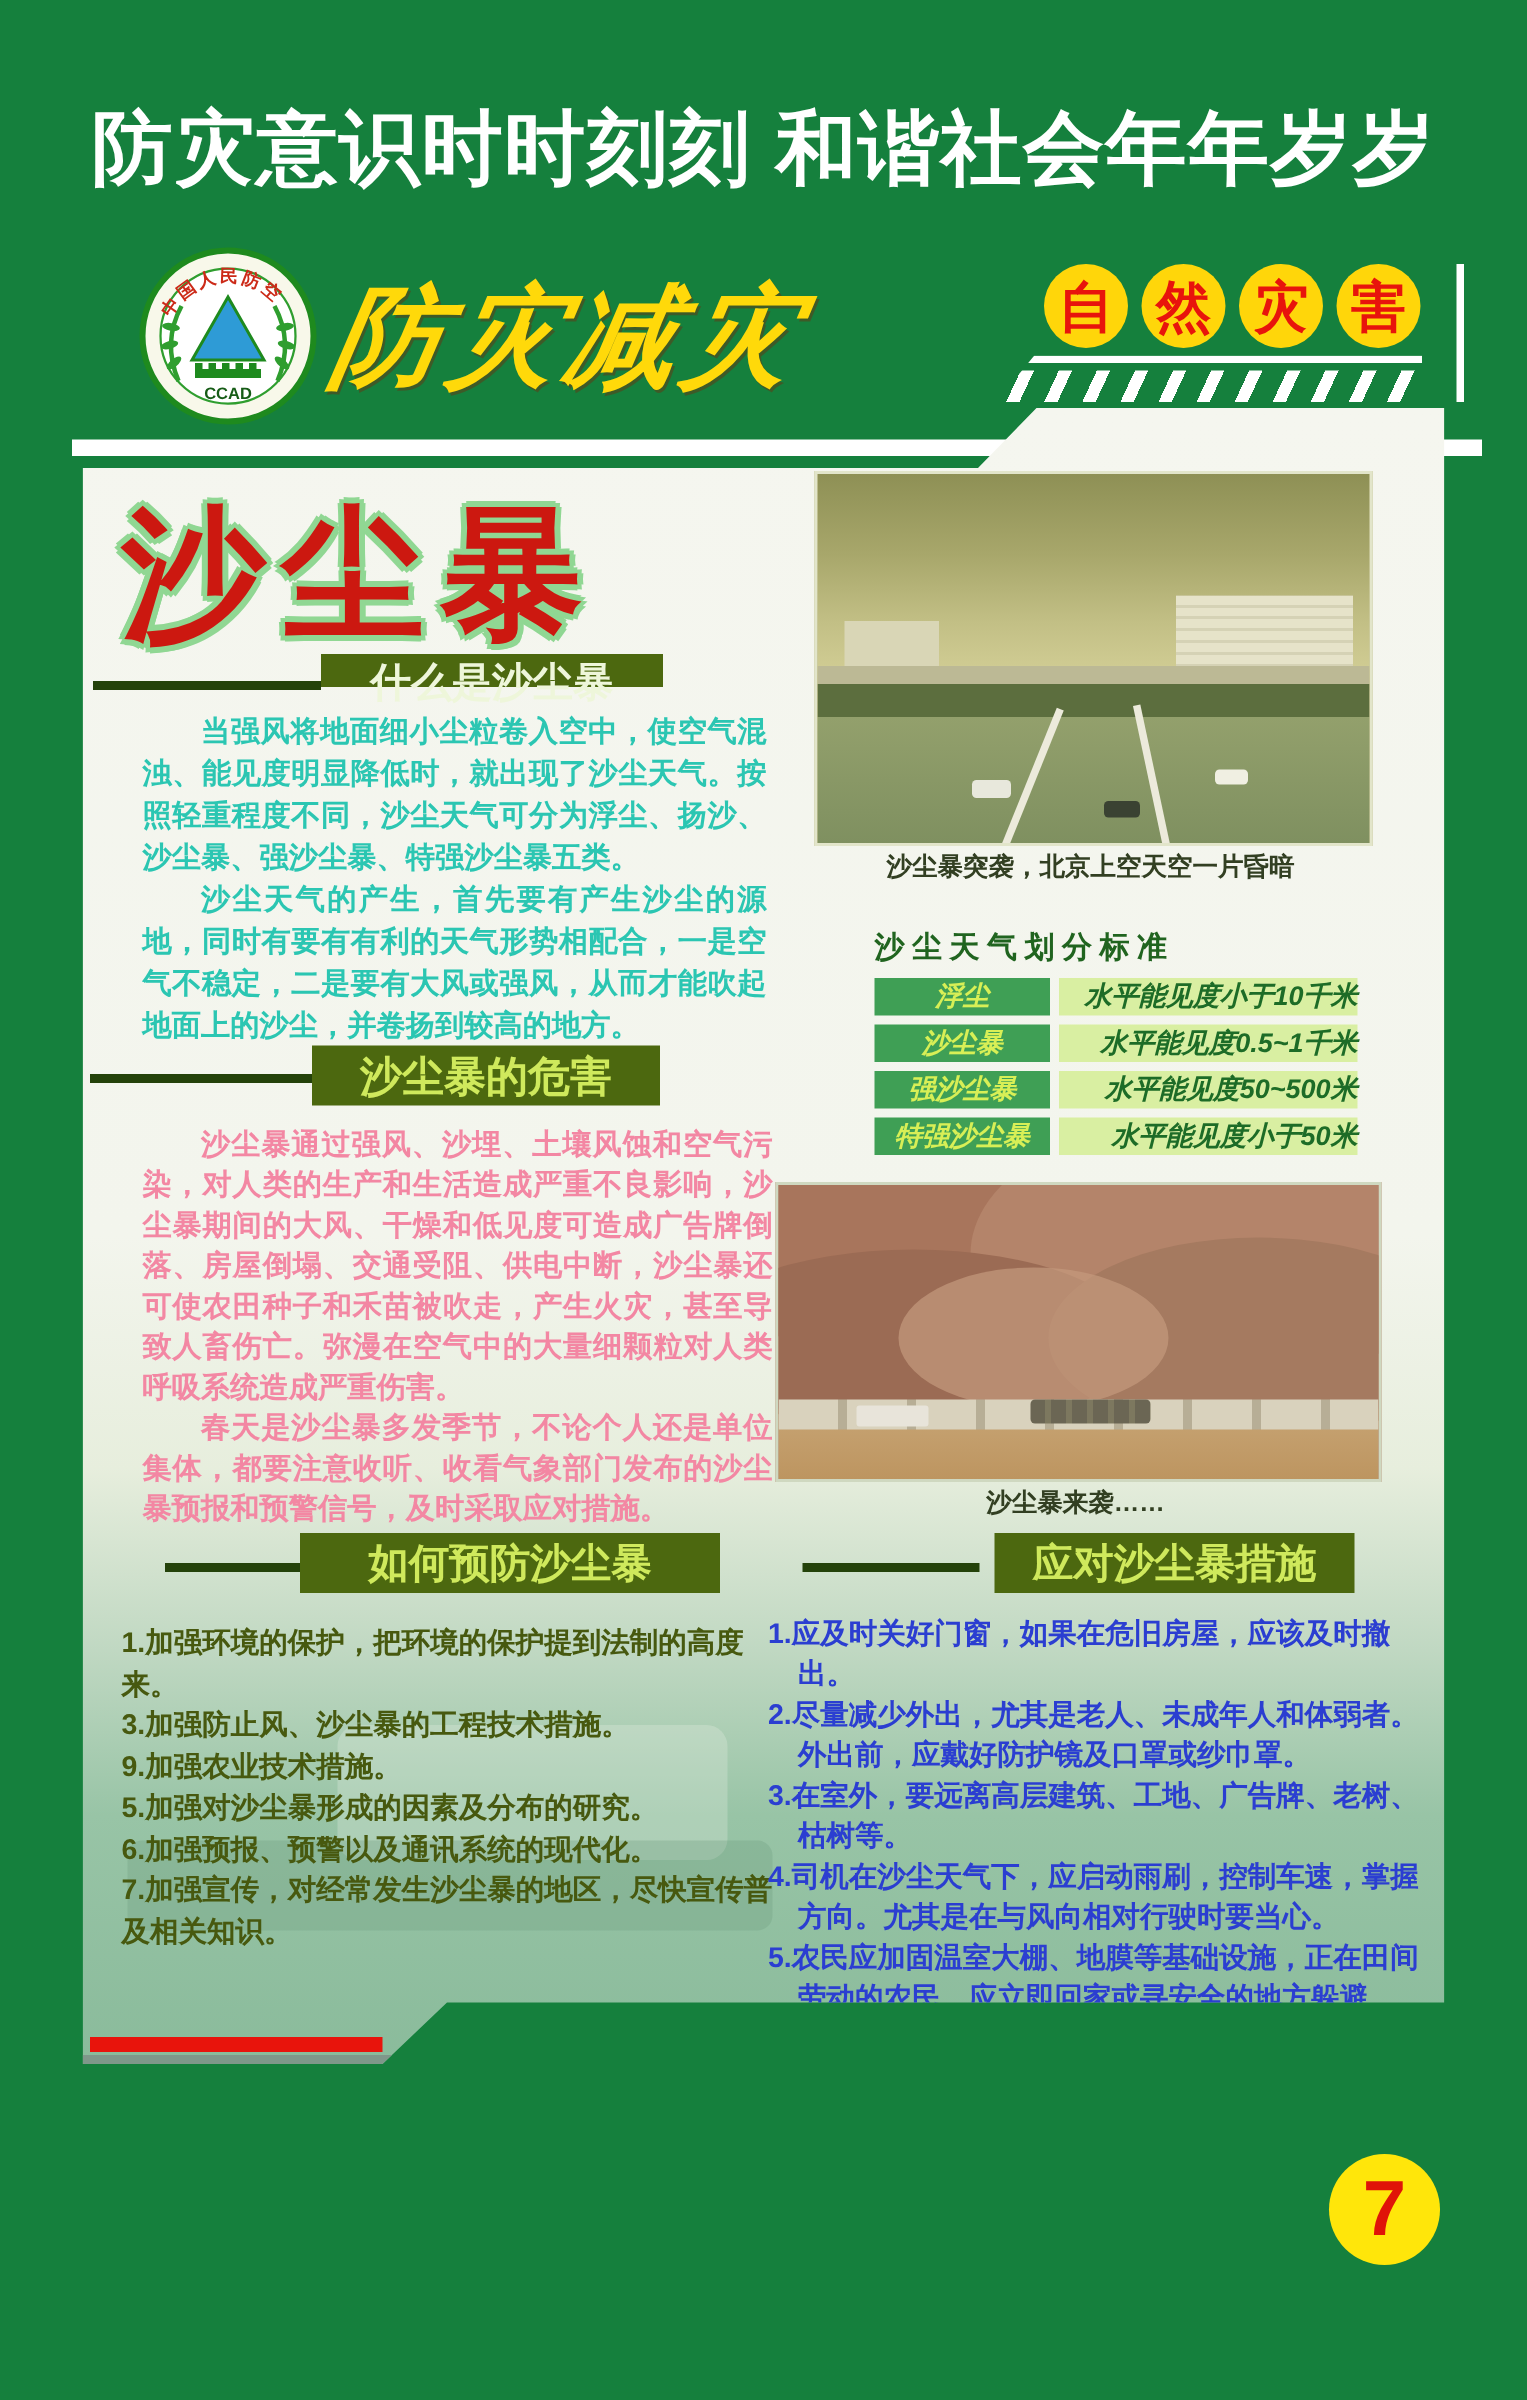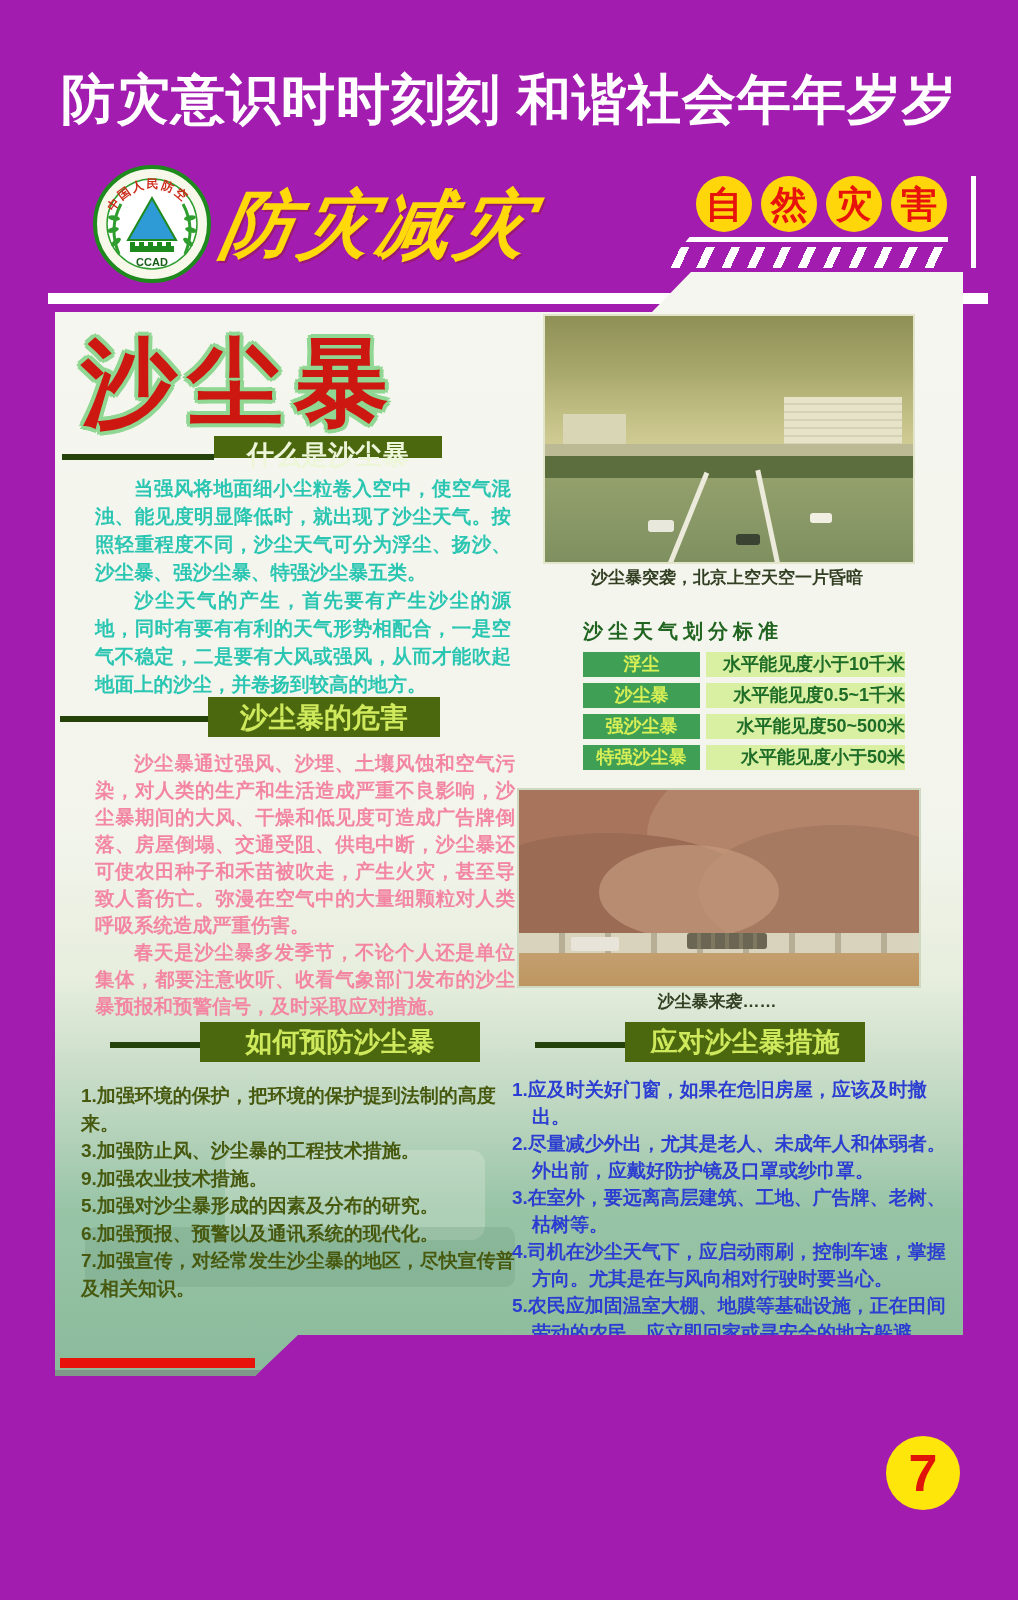--- a/index.html
+++ b/index.html
@@ -1,16 +1,16 @@
 <!DOCTYPE html>
 <html><head>
 <meta charset="utf-8">
 <style>
   html,body{margin:0;padding:0;background:#555;}
-  .page{position:relative;width:1018px;height:1600px;margin:0 auto;background:#a21caf;
+  .page{position:relative;width:1018px;height:1600px;margin:0 auto;background:#15803d;
         overflow:hidden;font-family:"Liberation Sans","DejaVu Sans",sans-serif;}
   .abs{position:absolute;}
 
   
   .slogan{left:0;right:0;top:64px;text-align:center;color:#fff;font-size:54px;font-weight:900;
           letter-spacing:1px;line-height:70px;white-space:nowrap;}
   .logo{left:92px;top:164px;width:120px;height:120px;}
   .brand-title{left:222px;top:176px;font-size:74px;font-weight:900;font-style:italic;color:#ffd90a;
           letter-spacing:4px;transform:skewX(-10deg);text-shadow:2px 2px 0 rgba(140,20,0,.35);white-space:nowrap;}
   .badges{left:696px;top:176px;display:flex;gap:9px;}
@@ -35,21 +35,21 @@
                  -3px -3px 0 #90d793,3px 3px 0 #90d793,-3px 3px 0 #90d793,3px -3px 0 #90d793;}
 
   .hbar{background:#4c680f;text-align:center;font-weight:900;}
   .hline{background:#24420a;}
   .hbar1{left:159px;top:164px;width:228px;height:22px;color:#eef6da;font-size:27px;line-height:39px;}
   .hline1{left:7px;top:182px;width:152px;height:6px;}
   .hbar2{left:153px;top:425px;width:232px;height:40px;color:#cfe95c;font-size:28px;line-height:41px;}
   .hline2{left:5px;top:444px;width:148px;height:6px;}
   .hbar3{left:145px;top:750px;width:280px;height:40px;color:#cfe95c;font-size:27px;line-height:41px;}
   .hline3{left:55px;top:770px;width:90px;height:6px;}
-  .hbar4{left:570px;top:750px;width:240px;height:40px;color:#cfe95c;font-size:27px;line-height:41px;}
+  .hbar4{left:608px;top:750px;width:240px;height:40px;color:#cfe95c;font-size:27px;line-height:41px;}
   .hline4{left:480px;top:770px;width:118px;height:6px;}
 
   .para{text-align:justify;font-weight:700;}
   .para p{margin:0;text-indent:2em;}
   .para-what{left:40px;top:202px;width:416px;font-size:19.5px;line-height:28px;color:#2bc6b2;}
   .para-harm{left:40px;top:478px;width:420px;font-size:19.5px;line-height:27px;color:#f387a3;}
 
   .list-prevent{left:26px;top:810px;width:434px;font-size:19px;font-weight:800;
                 color:#47590f;line-height:27.5px;}
   .list-respond{left:457px;top:804px;width:452px;font-size:19px;font-weight:800;
@@ -70,21 +70,21 @@
   .p1-lane2{left:60%;bottom:-4%;width:5px;height:42%;background:#eceadb;transform:rotate(-12deg);}
   .p1-car1{left:28%;bottom:12%;width:26px;height:12px;background:#e8e8dc;border-radius:3px;}
   .p1-car2{left:52%;bottom:7%;width:24px;height:11px;background:#3a4232;border-radius:3px;}
   .p1-car3{left:72%;bottom:16%;width:22px;height:10px;background:#f0efe2;border-radius:3px;}
   .caption1{left:488px;top:294px;width:368px;text-align:center;font-size:17px;font-weight:700;color:#323f22;}
 
   
   .tbl-title{left:528px;top:346px;width:330px;text-align:left;font-size:20px;font-weight:900;
              color:#20641f;letter-spacing:5px;}
   .tbl{left:528px;top:380px;width:322px;}
-  .tbl-row{display:flex;margin-bottom:6px;}
+  .tbl-row{display:flex;margin-bottom:6px;font-style:italic;}
   .tbl-name{width:117px;height:25px;background:#3f9f55;color:#d8ef56;font-size:18px;font-weight:800;
             text-align:center;line-height:25px;}
   .tbl-val{flex:1;height:25px;background:#d9efa2;color:#1d6c27;font-size:18px;font-weight:700;
            text-align:right;line-height:25px;margin-left:6px;}
 
   
   .photo2{left:462px;top:516px;width:400px;height:196px;border:2px solid #cfd8c0;overflow:hidden;background:#ad7c63;}
   .p2-sky{left:0;top:0;right:0;height:30%;background:linear-gradient(180deg,#cbb3a6,#b99a8c);}
   .p2-cl{border-radius:50%;}
   .p2-cl.a{left:-8%;top:-18%;width:70%;height:85%;background:#a8755c;}

